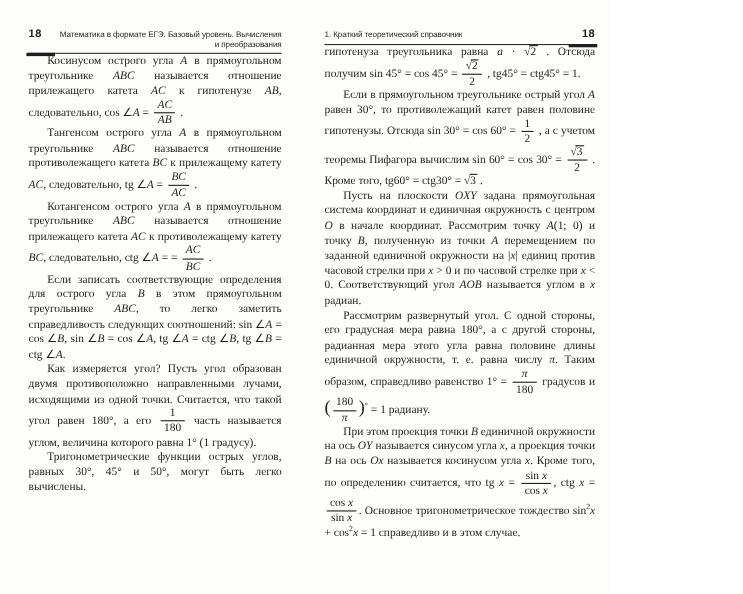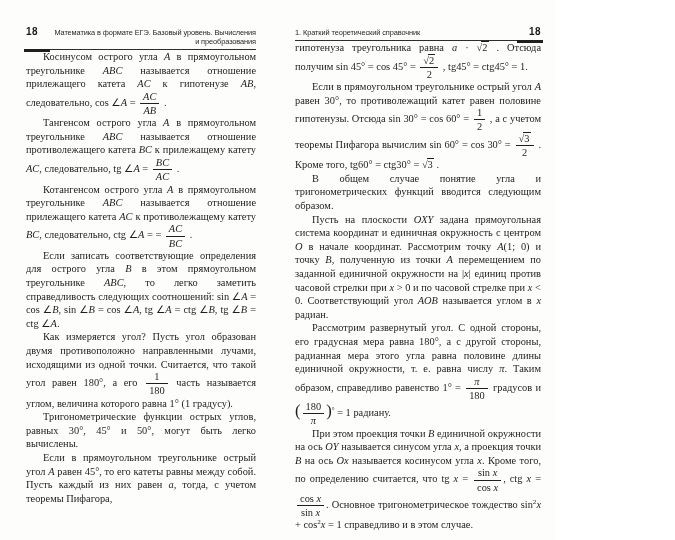--- a/index.html
+++ b/index.html
@@ -56,33 +56,31 @@
       <span class="runtitle">Математика в формате ЕГЭ. Базовый уровень. Вычисления и преобразования</span>
       <span class="numrule at-left"></span>
     </div>
     <div class="pbody" id="left-body">
         <p class="para indent">Косинусом острого угла <span class="mi">A</span> в прямоугольном треугольнике <span class="mi">ABC</span> называется отношение прилежащего катета <span class="mi">AC</span> к гипотенузе <span class="mi">AB</span>, следовательно, cos ∠<span class="mi">A</span> = <span class="mfrac"><span class="num"><span class="mi">AC</span></span><span class="den"><span class="mi">AB</span></span></span> .</p>
         <p class="para indent">Тангенсом острого угла <span class="mi">A</span> в прямоугольном треугольнике <span class="mi">ABC</span> называется отношение противолежащего катета <span class="mi">BC</span> к прилежащему катету <span class="mi">AC</span>, следовательно, tg ∠<span class="mi">A</span> = <span class="mfrac"><span class="num"><span class="mi">BC</span></span><span class="den"><span class="mi">AC</span></span></span> .</p>
         <p class="para indent">Котангенсом острого угла <span class="mi">A</span> в прямоугольном треугольнике <span class="mi">ABC</span> называется отношение прилежащего катета <span class="mi">AC</span> к противолежащему катету <span class="mi">BC</span>, следовательно, ctg ∠<span class="mi">A</span> = = <span class="mfrac"><span class="num"><span class="mi">AC</span></span><span class="den"><span class="mi">BC</span></span></span> .</p>
         <p class="para indent">Если записать соответствующие определения для острого угла <span class="mi">B</span> в этом прямоугольном треугольнике <span class="mi">ABC</span>, то легко заметить справедливость следующих соотношений:  sin ∠<span class="mi">A</span> = cos ∠<span class="mi">B</span>,  sin ∠<span class="mi">B</span> = cos ∠<span class="mi">A</span>,  tg ∠<span class="mi">A</span> = ctg ∠<span class="mi">B</span>, tg ∠<span class="mi">B</span> = ctg ∠<span class="mi">A</span>.</p>
         <p class="para indent">Как измеряется угол? Пусть угол образован двумя противоположно направленными лучами, исходящими из одной точки. Считается, что такой угол равен 180°, а его <span class="mfrac"><span class="num">1</span><span class="den">180</span></span> часть называется углом, величина которого равна 1° (1 градусу).</p>
         <p class="para indent">Тригонометрические функции острых углов, равных 30°, 45° и 50°, могут быть легко вычислены.</p>
-        <p class="para indent">Если в прямоугольном треугольнике острый угол <span class="mi">A</span> равен 45°, то его катеты равны между собой. Пусть каждый из них равен <span class="mi">a</span>, тогда, с учетом теоремы Пифагора,</p>
       </div>
   </div>
 
   <div class="page right">
     <div class="header right-h">
       <span class="runtitle">1. Краткий теоретический справочник</span>
       <span class="pagenum">18</span>
       <span class="numrule at-right"></span>
     </div>
     <div class="pbody" id="right-body">
         <p class="para">гипотенуза треугольника равна <span class="mi">a</span> · <span class="msqrt"><span class="rad">√</span><span class="radicand">2</span></span> . Отсюда получим sin 45° = cos 45° = <span class="mfrac"><span class="num"><span class="msqrt"><span class="rad">√</span><span class="radicand">2</span></span></span><span class="den">2</span></span> ,  tg45° = ctg45° = 1.</p>
         <p class="para indent">Если в прямоугольном треугольнике острый угол <span class="mi">A</span> равен 30°, то противолежащий катет равен половине гипотенузы. Отсюда  sin 30° = cos 60° = <span class="mfrac"><span class="num">1</span><span class="den">2</span></span> , а с учетом теоремы Пифагора вычислим  sin 60° = cos 30° = <span class="mfrac"><span class="num"><span class="msqrt"><span class="rad">√</span><span class="radicand">3</span></span></span><span class="den">2</span></span> . Кроме того,  tg60° = ctg30° = <span class="msqrt"><span class="rad">√</span><span class="radicand">3</span></span> .</p>
-        <p class="para indent">В общем случае понятие угла и тригонометрических функций вводится следующим образом.</p>
         <p class="para indent">Пусть на плоскости <span class="mi">OXY</span> задана прямоугольная система координат и единичная окружность с центром <span class="mi">O</span> в начале координат. Рассмотрим точку  <span class="mi">A</span>(1;  0)  и точку <span class="mi">B</span>, полученную из точки <span class="mi">A</span> перемещением по заданной единичной окружности на |<span class="mi">x</span>| единиц против часовой стрелки при <span class="mi">x</span> &gt; 0 и по часовой стрелке при <span class="mi">x</span> &lt; 0. Соответствующий угол <span class="mi">AOB</span> называется углом в <span class="mi">x</span> радиан.</p>
         <p class="para indent">Рассмотрим развернутый угол. С одной стороны, его градусная мера равна 180°, а с другой стороны, радианная мера этого угла равна половине длины единичной окружности, т. е. равна числу <span class="mi">π</span>. Таким образом, справедливо равенство 1° = <span class="mfrac"><span class="num"><span class="mi">π</span></span><span class="den">180</span></span> градусов и <span class="bigparen">(</span><span class="mfrac"><span class="num">180</span><span class="den"><span class="mi">π</span></span></span><span class="bigparen">)</span><span class="msup">°</span> = 1 радиану.</p>
         <p class="para indent">При этом проекция точки <span class="mi">B</span> единичной окружности на ось <span class="mi">OY</span> называется синусом угла <span class="mi">x</span>, а проекция точки <span class="mi">B</span> на ось <span class="mi">Ox</span> называется косинусом угла <span class="mi">x</span>. Кроме того, по определению считается, что tg <span class="mi">x</span> = <span class="mfrac"><span class="num">sin <span class="mi">x</span></span><span class="den">cos <span class="mi">x</span></span></span>,  ctg <span class="mi">x</span> = <span class="mfrac"><span class="num">cos <span class="mi">x</span></span><span class="den">sin <span class="mi">x</span></span></span>.  Основное тригонометрическое тождество sin<span class="msup">2</span><span class="mi">x</span> + cos<span class="msup">2</span><span class="mi">x</span> = 1 справедливо и в этом случае.</p>
       </div>
   </div>
 
 </div>
 
 </body></html>

